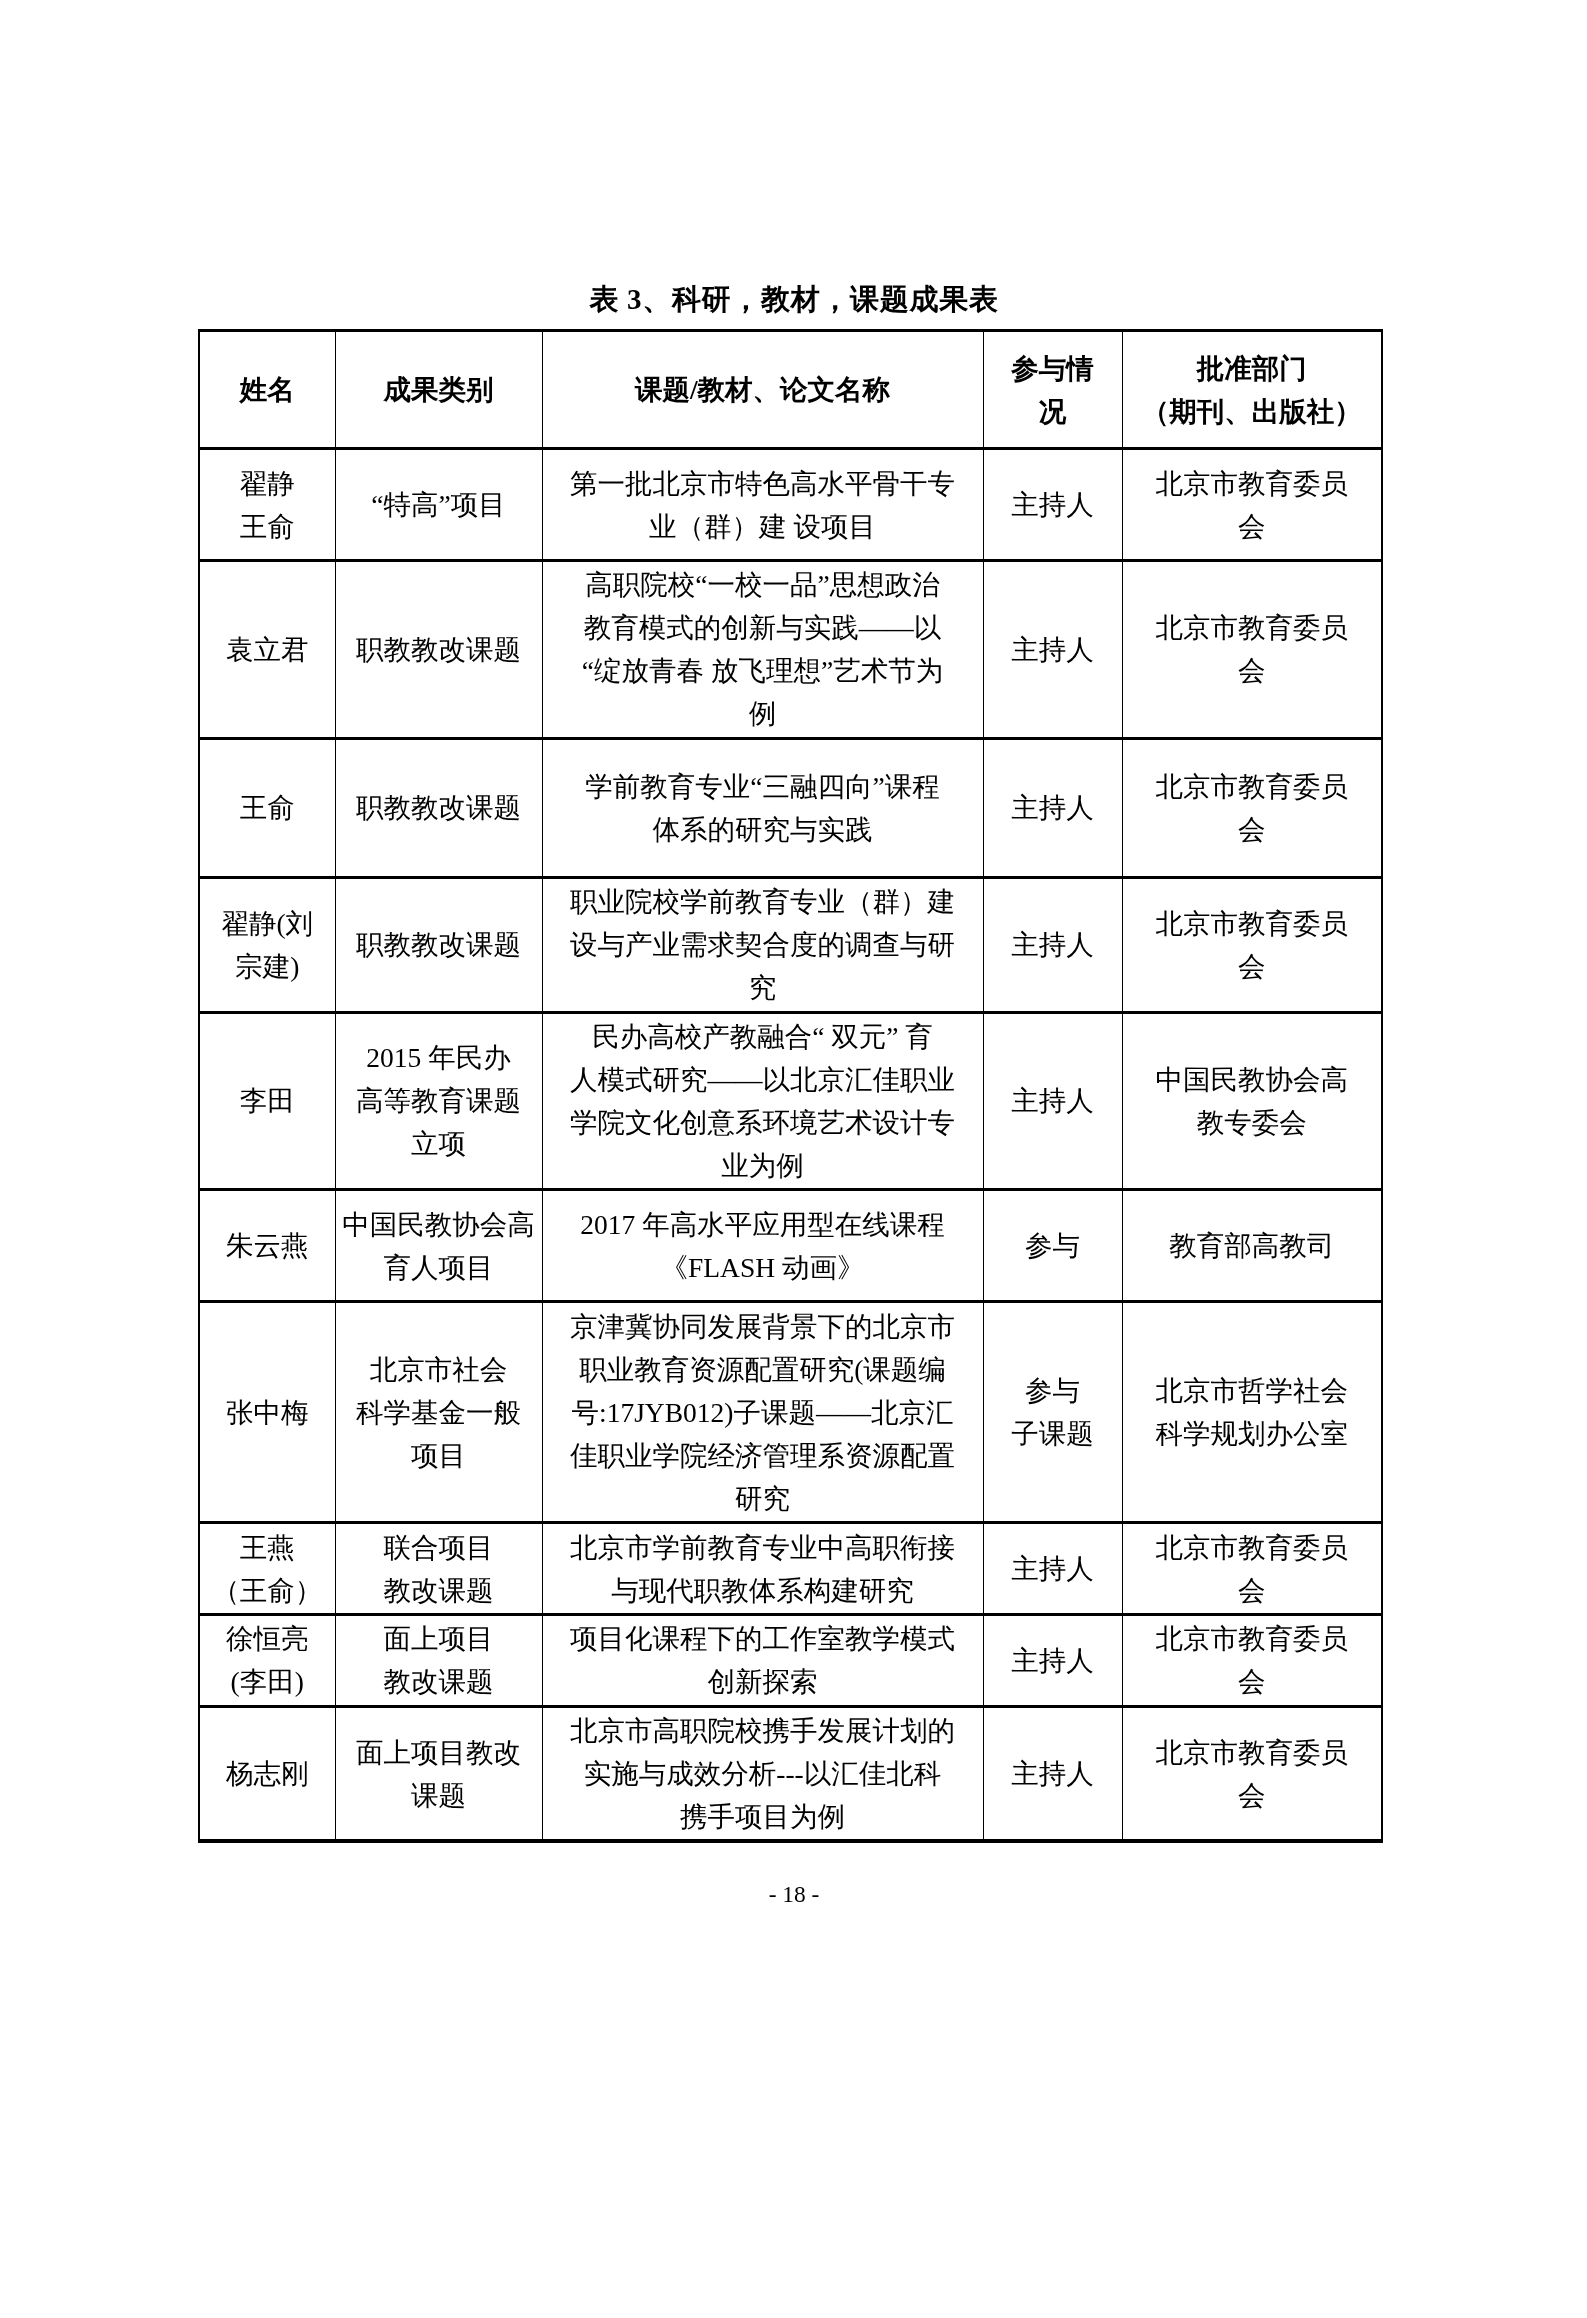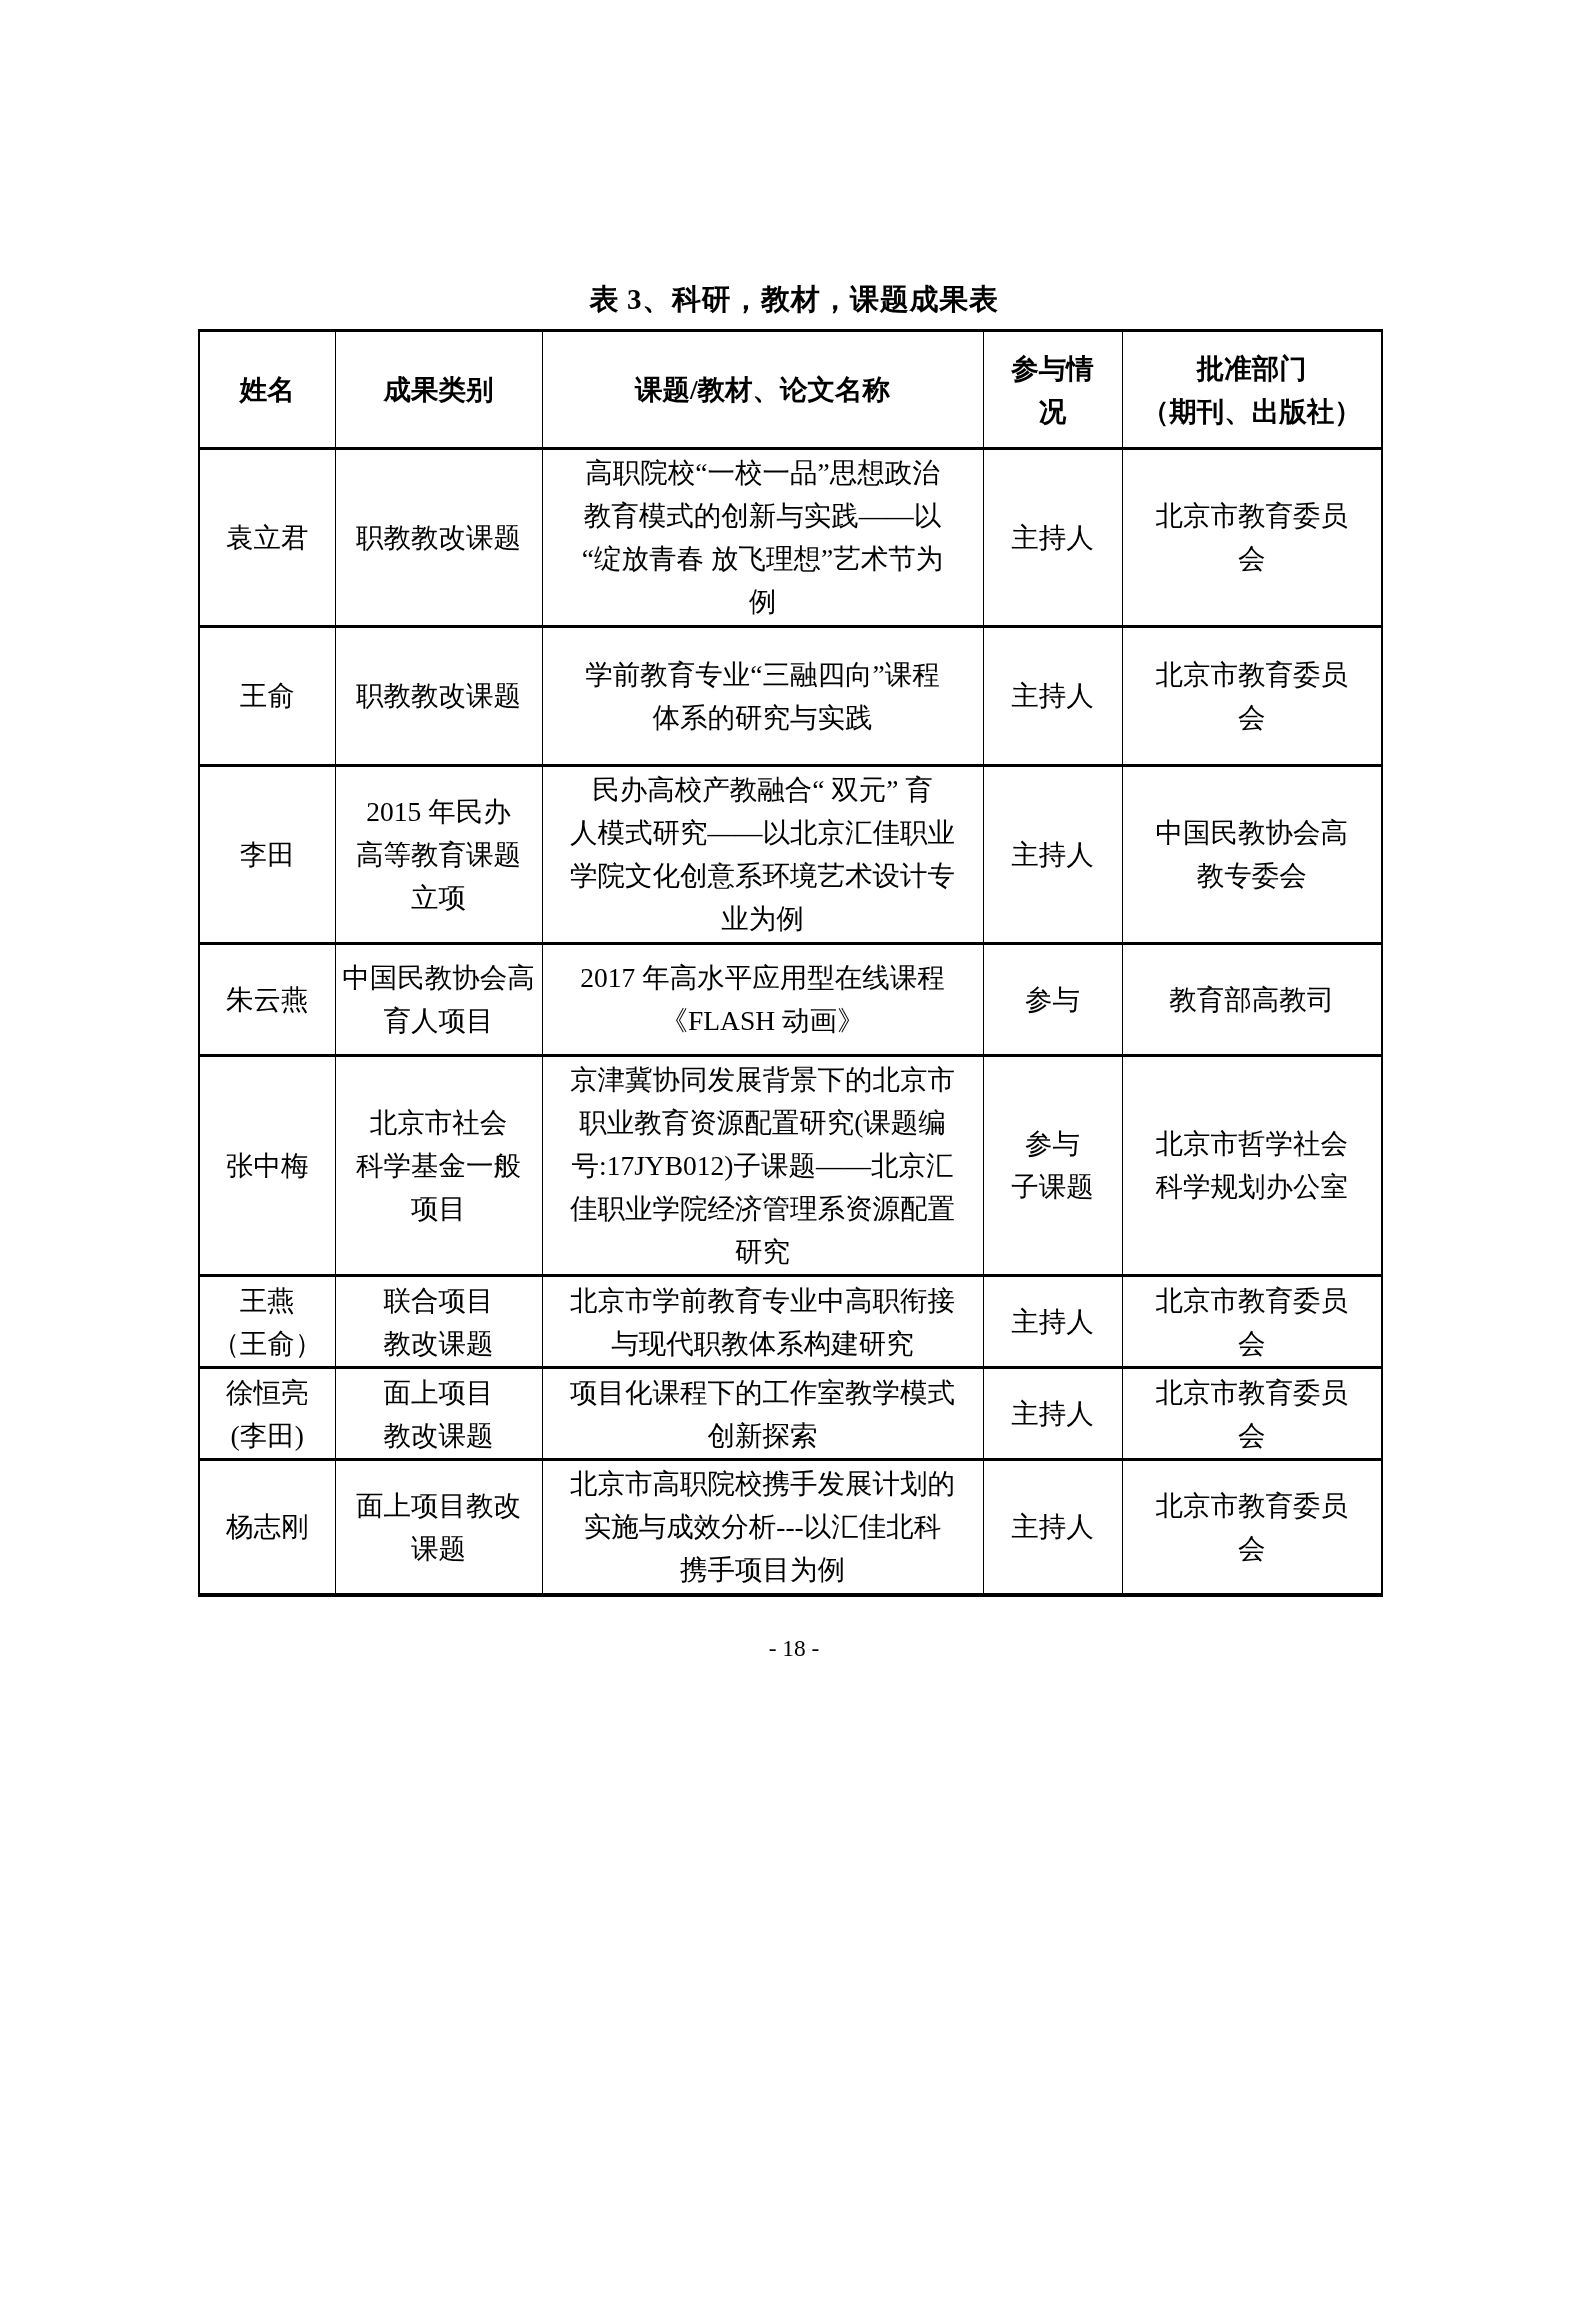--- a/index.html
+++ b/index.html
@@ -87,36 +87,57 @@
         <th>姓名</th>
         <th>成果类别</th>
         <th>课题/教材、论文名称</th>
         <th>参与情
 况</th>
         <th>批准部门
 （期刊、出版社）</th>
       </tr>
     </thead>
     <tbody>
+      <tr style="height:112px">
+        <td>翟静
+王俞</td>
+        <td>“特高”项目</td>
+        <td>第一批北京市特色高水平骨干专
+业（群）建 设项目</td>
+        <td>主持人</td>
+        <td>北京市教育委员
+会</td>
+      </tr>
       <tr style="height:171px">
         <td>袁立君</td>
         <td>职教教改课题</td>
         <td>高职院校“一校一品”思想政治
 教育模式的创新与实践——以
 “绽放青春 放飞理想”艺术节为
 例</td>
         <td>主持人</td>
         <td>北京市教育委员
 会</td>
       </tr>
       <tr style="height:139px">
         <td>王俞</td>
         <td>职教教改课题</td>
         <td>学前教育专业“三融四向”课程
 体系的研究与实践</td>
+        <td>主持人</td>
+        <td>北京市教育委员
+会</td>
+      </tr>
+      <tr style="height:127px">
+        <td>翟静(刘
+宗建)</td>
+        <td>职教教改课题</td>
+        <td>职业院校学前教育专业（群）建
+设与产业需求契合度的调查与研
+究</td>
         <td>主持人</td>
         <td>北京市教育委员
 会</td>
       </tr>
       <tr style="height:169px">
         <td>李田</td>
         <td>2015 年民办
 高等教育课题
 立项</td>
         <td>民办高校产教融合“ 双元” 育

